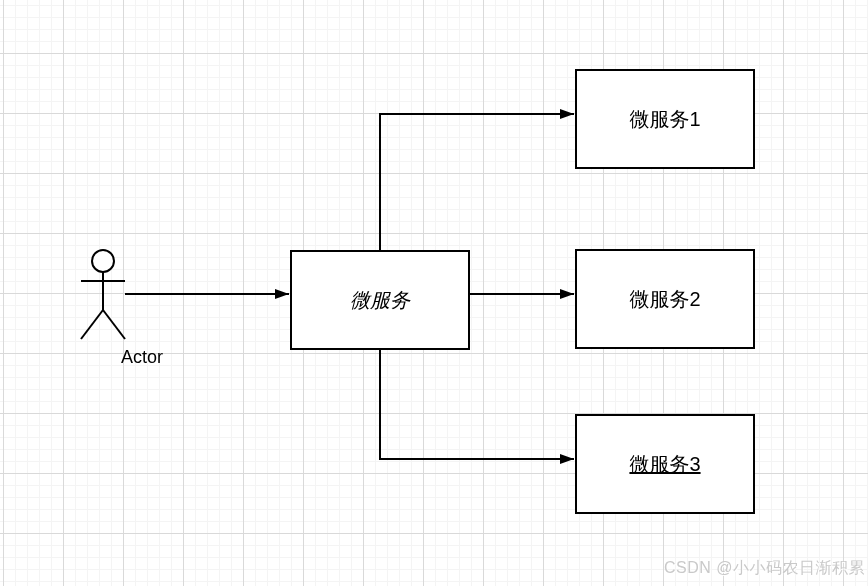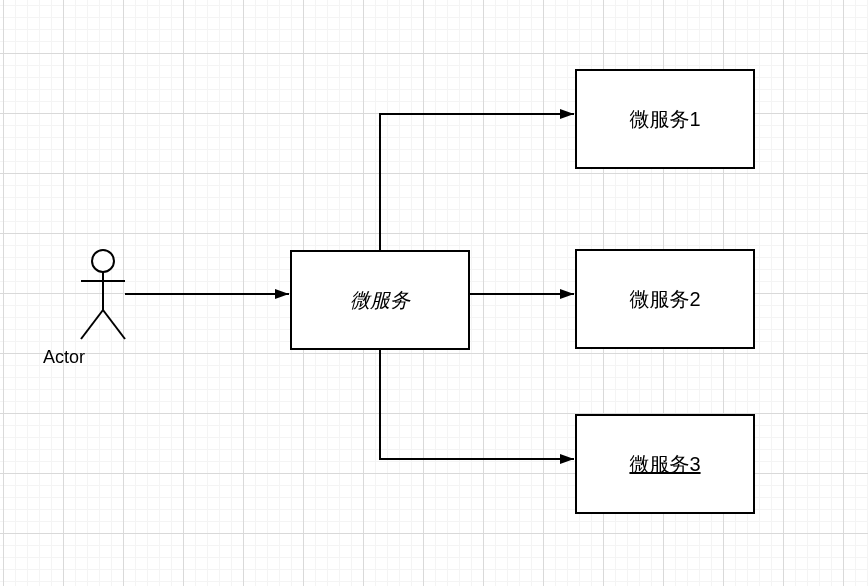--- a/index.html
+++ b/index.html
@@ -46,21 +46,21 @@
   .node-gateway  { left: 290px; top: 250px; font-style: italic; }
   .node-service1 { left: 575px; top:  69px; }
   .node-service2 { left: 575px; top: 249px; }
   .node-service3 { left: 575px; top: 414px; text-decoration: underline; }
 
   .actor-label {
     position: absolute;
     left: 43px;
     top: 347px;
     width: 120px;
-    text-align: left;
+    text-align: right;
     font-size: 18px;
     color: #000000;
   }
 
   .watermark {
     position: absolute;
     right: 3px;
     bottom: 7px;
     font-size: 16px;
     letter-spacing: 0.5px;
@@ -106,14 +106,15 @@
   </div>
   <div class="node node-service2">
     <span>微服务2</span>
   </div>
   <div class="node node-service3">
     <span>微服务3</span>
   </div>
 
   <div class="actor-label">Actor</div>
 
+  <div class="watermark">CSDN @小小码农日渐积累</div>
 
 </div>
 
 </body></html>

